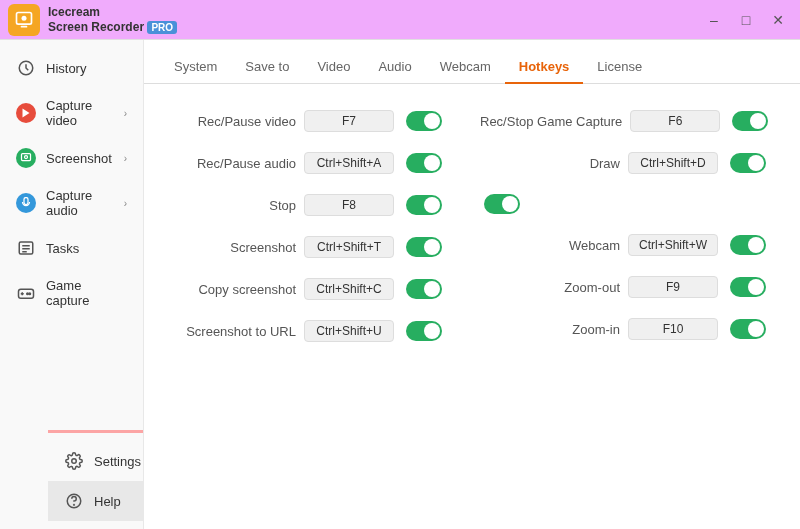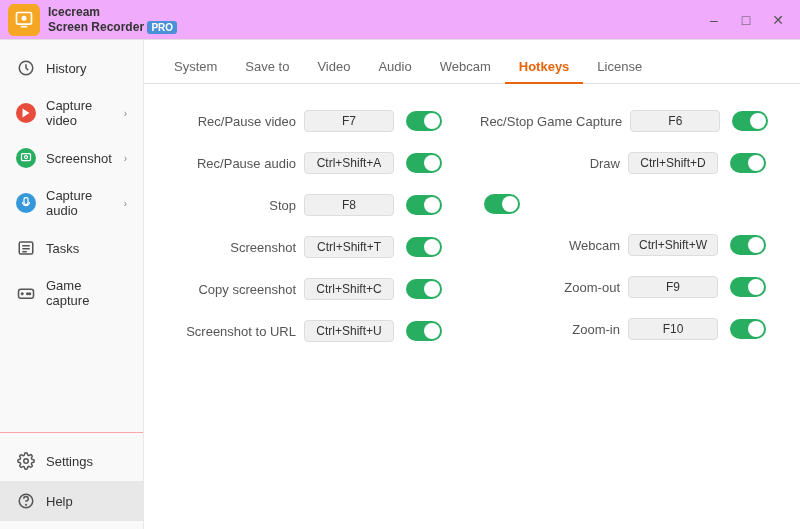--- a/index.html
+++ b/index.html
@@ -29,21 +29,21 @@
     }
     .sidebar-top { flex: 1; padding: 8px 0; }
     .sidebar-item {
       display: flex; align-items: center; gap: 10px;
       padding: 10px 16px; cursor: pointer; font-size: 13px; color: #333;
       position: relative;
     }
     .sidebar-item.active { background: #e8e8e8; font-weight: 500; }
     .sidebar-icon { width: 20px; height: 20px; display: flex; align-items: center; justify-content: center; flex-shrink: 0; }
     .sidebar-chevron { margin-left: auto; font-size: 10px; color: #888; }
-    .sidebar-bottom { border-top: 1px solid #fca5a5; padding: 8px 0; }
+    .sidebar-bottom { border-top: 3px solid #fca5a5; padding: 8px 0; margin-left: 48px; }
     .icon-capture-video { background: #e74c3c; border-radius: 50%; width: 20px; height: 20px; display: flex; align-items: center; justify-content: center; }
     .icon-screenshot { background: #27ae60; border-radius: 50%; width: 20px; height: 20px; display: flex; align-items: center; justify-content: center; }
     .icon-audio { background: #3498db; border-radius: 50%; width: 20px; height: 20px; display: flex; align-items: center; justify-content: center; }
 
     
     .content { flex: 1; display: flex; flex-direction: column; overflow: hidden; }
 
     
     .tabs {
       display: flex; align-items: flex-end; border-bottom: 1px solid #ddd;

